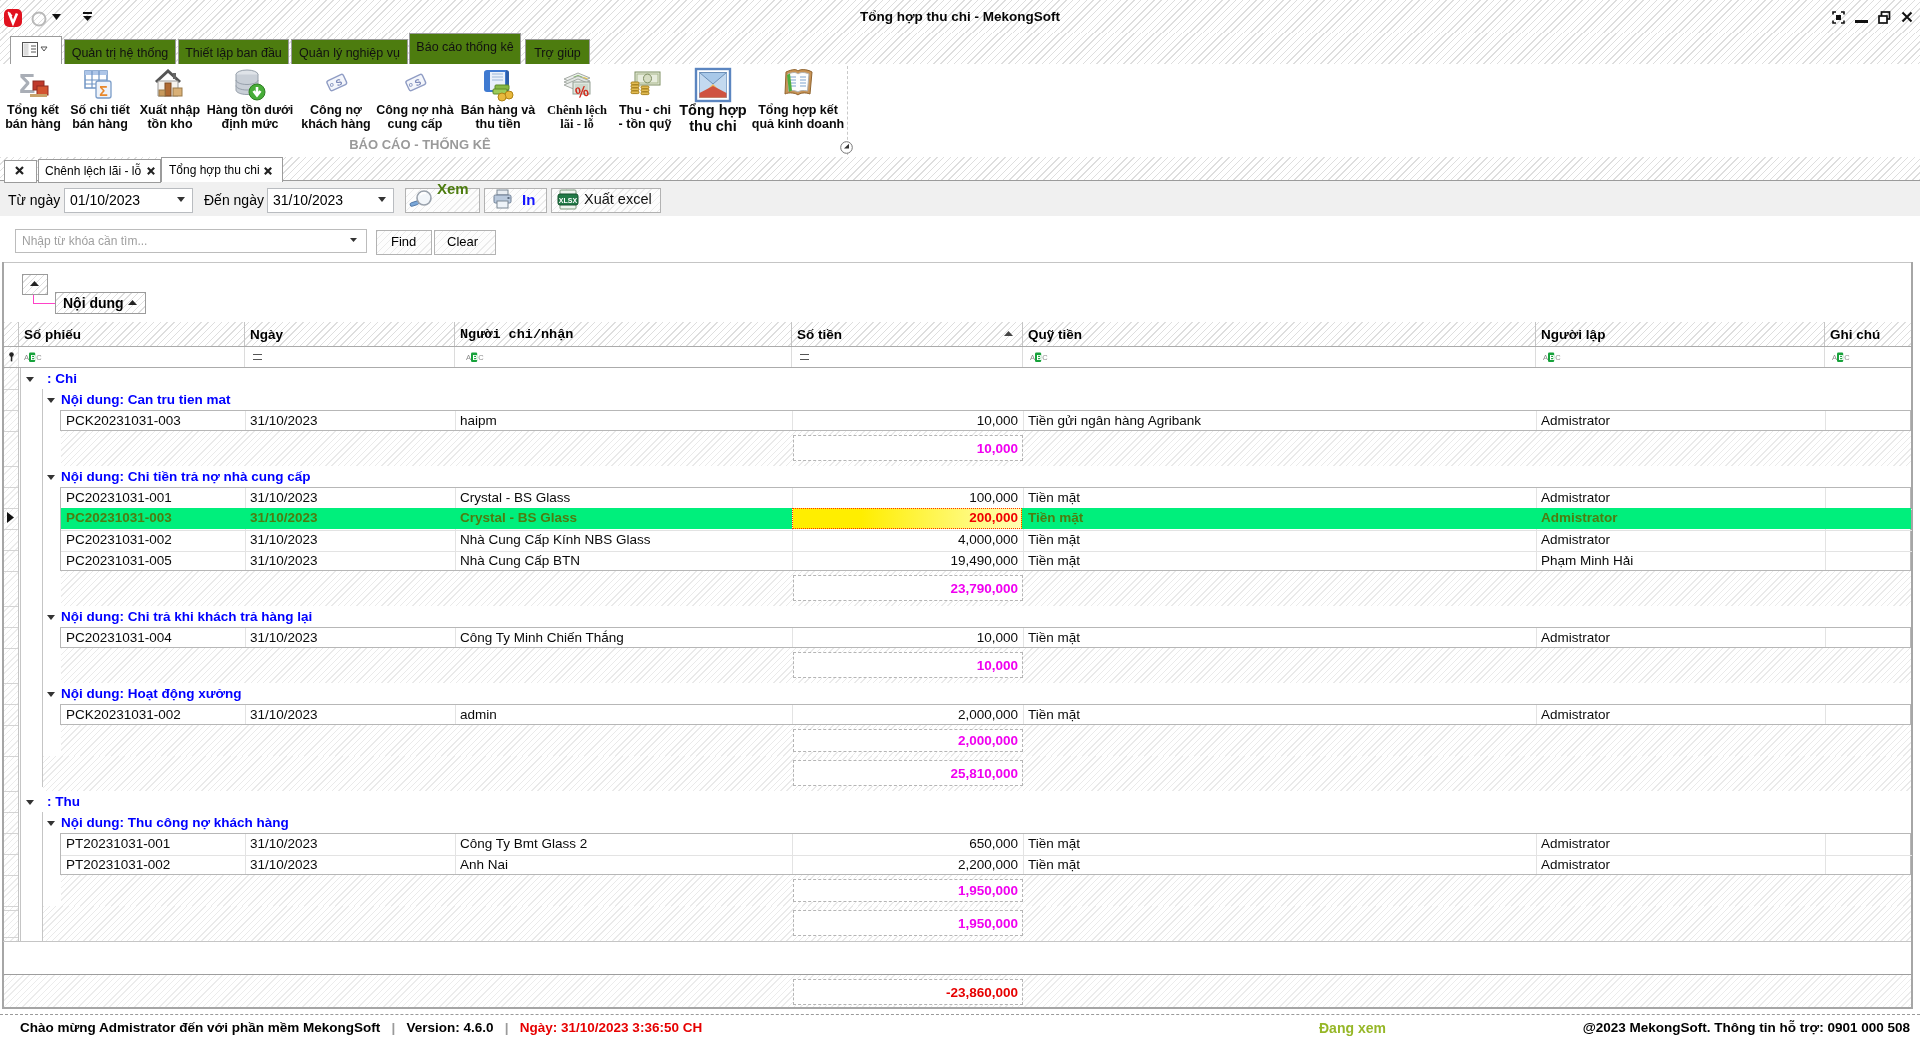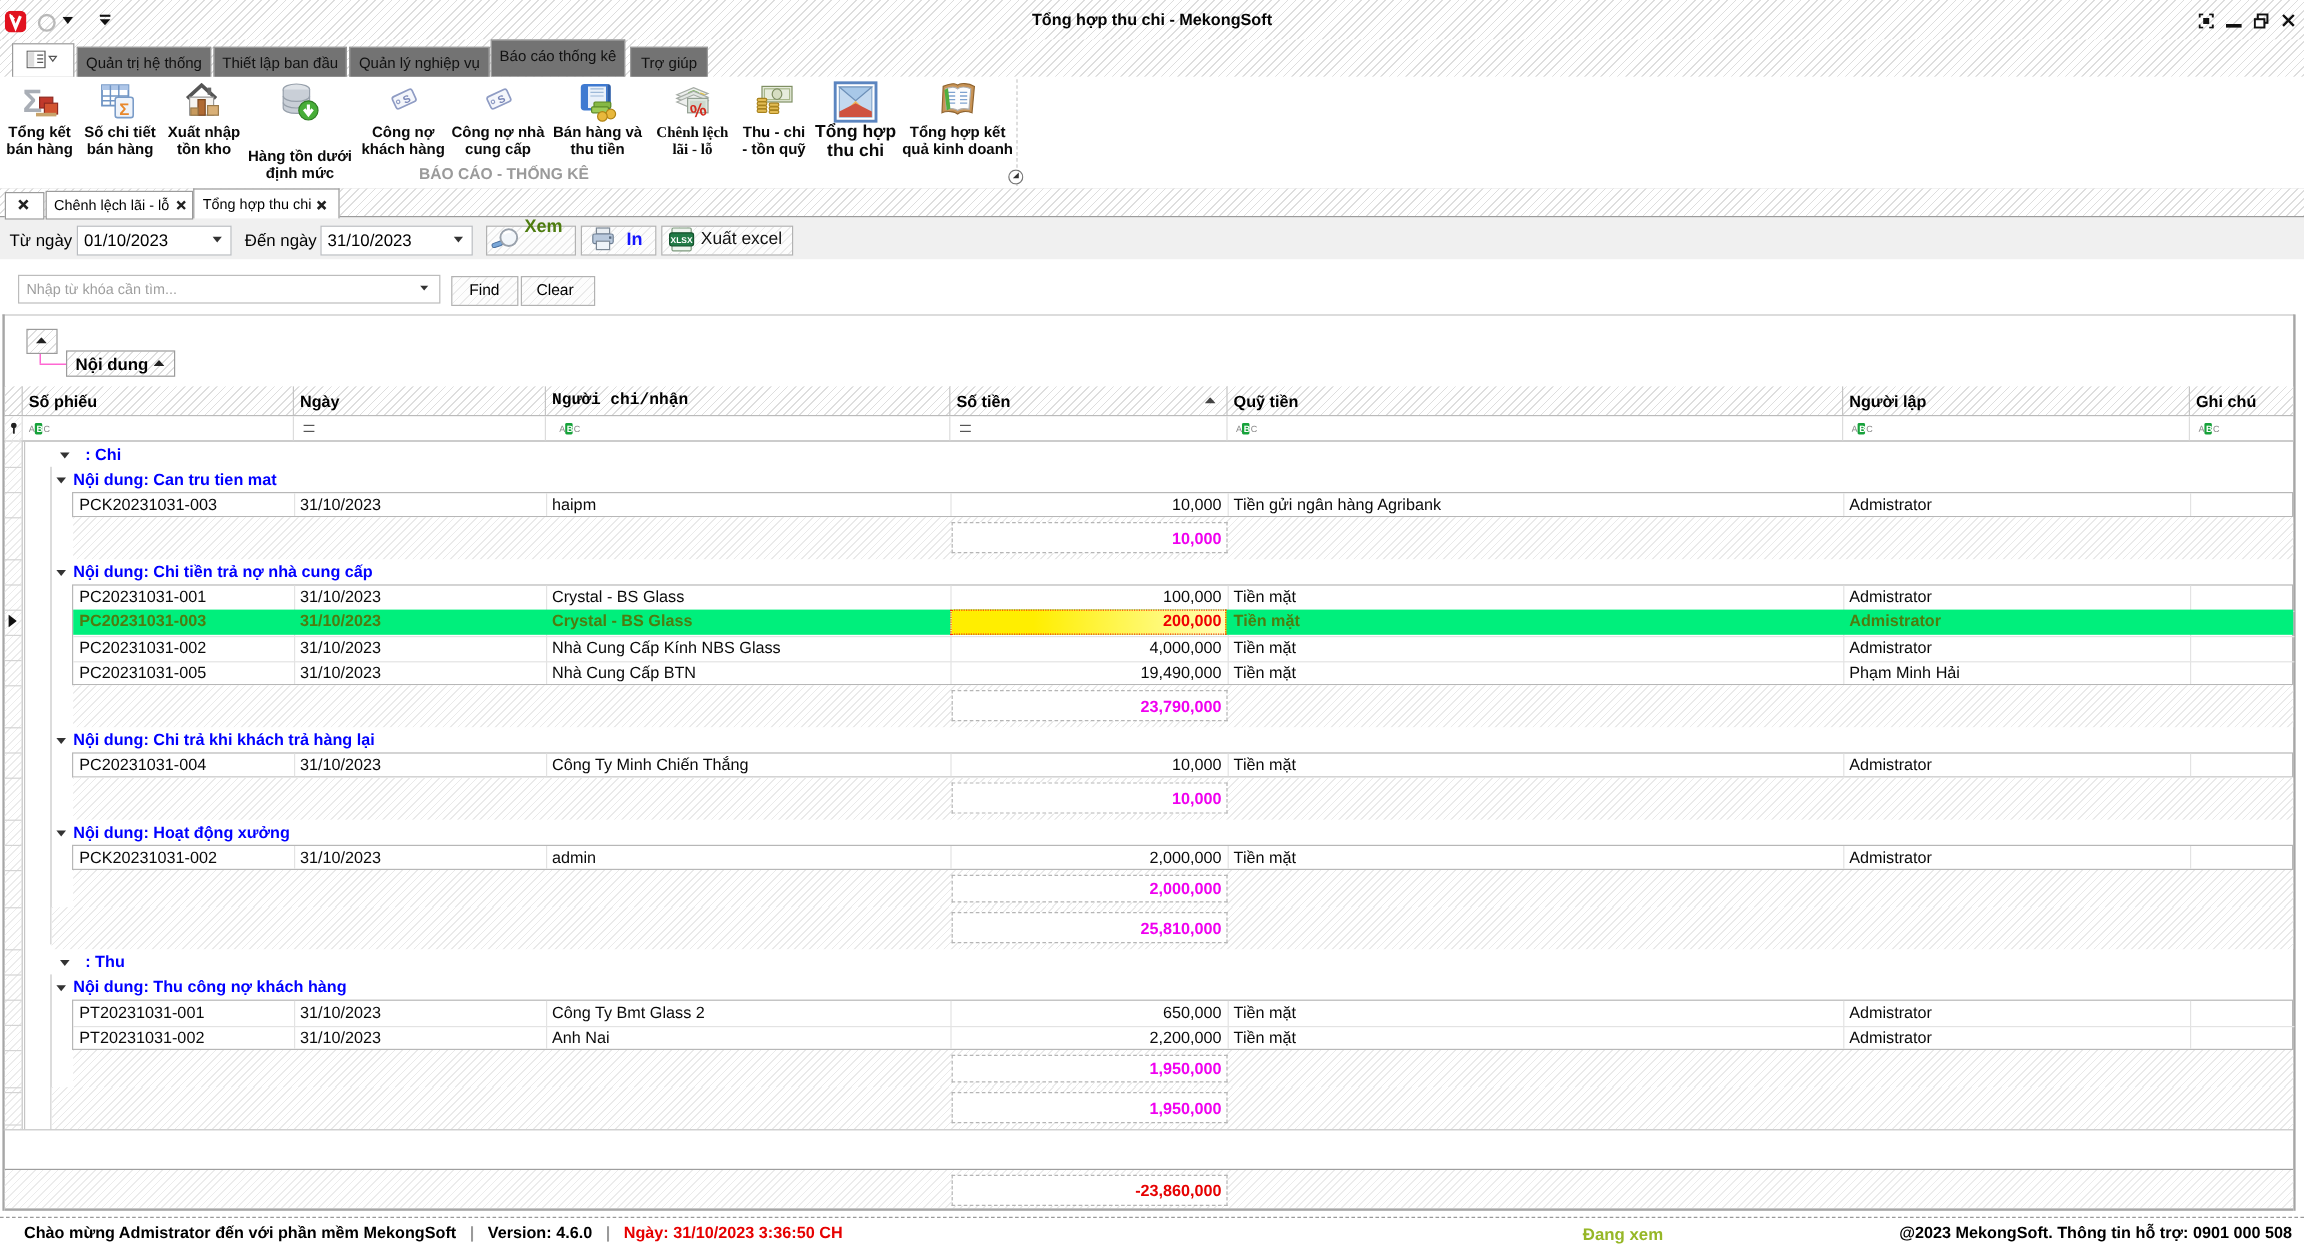--- a/index.html
+++ b/index.html
@@ -6,26 +6,26 @@
   #app{position:absolute;left:0;top:0;width:1920px;height:1039px;}
   .abs{position:absolute;}
   .hatch{background-color:#fff;background-image:repeating-linear-gradient(135deg,#dedede 0 1px,rgba(0,0,0,0) 1px 4.8px);}
   .hatchlite{background-color:#fff;background-image:repeating-linear-gradient(135deg,#ececec 0 1px,rgba(0,0,0,0) 1px 4.4px);}
   .b{font-weight:bold;}
   .blue{color:#0000ff;}
   .mag{color:#f000f0;}
   .vline{position:absolute;width:1px;background:#c5c5c5;}
   .hline{position:absolute;height:1px;background:#c5c5c5;}
   .t{position:absolute;white-space:nowrap;}
-  .tab{height:20px;background:#737373;border:1px solid #9b9b9b;text-align:center;font-size:12.5px;color:#111;padding-top:6px;box-sizing:content-box;}
+  .tab{height:20px;background:#4d7c0f;border:1px solid #9b9b9b;text-align:center;font-size:12.5px;color:#111;padding-top:6px;box-sizing:content-box;}
   .tabact{height:24px;padding-top:6px;border-bottom:0;}
   .combo{background:#fff;border:1px solid #b9bcc0;}
   .btn{border:1px solid #b2b2b2;background-color:#fdfdfd;background-image:repeating-linear-gradient(135deg,#ebebeb 0 1px,rgba(0,0,0,0) 1px 5px);}
   .rlab{position:absolute;top:104px;text-align:center;font-size:12.5px;font-weight:bold;color:#0a0a0a;line-height:13.5px;}
-  .grp1{left:47px;font-size:13.5px;font-weight:bold;color:#0000ff;margin-left:24px;}
+  .grp1{left:47px;font-size:13.5px;font-weight:bold;color:#0000ff;}
   .grp2{left:61px;font-size:13.5px;font-weight:bold;color:#0000ff;}
   s1,s2{position:absolute;width:0;height:0;border-left:4.5px solid transparent;border-right:4.5px solid transparent;border-top:5.5px solid #333;top:6px;}
   s1{left:-21px;} s2{left:-14px;}
   .blok{left:60px;width:1851px;border:1px solid #b7b7b7;box-sizing:border-box;}
   .cline{position:absolute;top:0;bottom:0;width:1px;background:#e3e3e3;}
   .dt{font-size:13.5px;color:#0a0a0a;}
   .dt.blue{color:#4d7c0f;}
   .num{left:791px;width:227px;text-align:right;}
   .sv{left:793px;width:225px;text-align:right;font-size:13.5px;}
   .sumh2{left:61px;width:1850px;background-color:#fff;background-image:repeating-linear-gradient(135deg,#eaeaea 0 1px,rgba(0,0,0,0) 1px 4.4px);}
@@ -128,21 +128,21 @@
   <rect x="5" y="21" width="6" height="6" fill="#c89a5d" stroke="#9a7a4a"></rect>
 </svg>
 <div class="rlab" style="left:125px;width:90px;">Xuất nhập<br>tồn kho</div>
 <svg class="abs" style="left:234px;top:69px;" width="32" height="32" viewBox="0 0 32 32">
   <ellipse cx="13" cy="5.5" rx="11" ry="4.5" fill="#dfe3e8" stroke="#97a0ab"></ellipse>
   <path d="M2 5.5 V21 c0 2.5 5 4.5 11 4.5 s11 -2 11 -4.5 V5.5" fill="#c9cfd7" stroke="#97a0ab"></path>
   <path d="M2 11 c0 2.5 5 4.5 11 4.5 s11 -2 11 -4.5 M2 16.5 c0 2.5 5 4.5 11 4.5 s11 -2 11 -4.5" fill="none" stroke="#97a0ab"></path>
   <circle cx="23" cy="23" r="8" fill="#47ad38" stroke="#2f7d24"></circle>
   <path d="M23 18 V25 M19.5 22 L23 26.5 L26.5 22" stroke="#fff" stroke-width="2.6" fill="none"></path>
 </svg>
-<div class="rlab" style="left:200px;width:100px;margin-top:20px;">Hàng tồn dưới<br>định mức</div>
+<div class="rlab" style="left:200px;width:100px;">Hàng tồn dưới<br>định mức</div>
 <svg class="abs" style="left:325px;top:72px;" width="24" height="22" viewBox="0 0 24 22">
   <g transform="rotate(-25 12 11)">
   <rect x="3" y="5" width="18" height="11" rx="2" fill="#f4f6fb" stroke="#8f9cc4" stroke-width="1.4"></rect>
   <circle cx="6.5" cy="10.5" r="1.4" fill="#fff" stroke="#8f9cc4"></circle>
   <text x="14" y="14.5" font-size="9" font-weight="bold" fill="#7b88b8" text-anchor="middle">S</text>
   </g>
 </svg>
 <div class="rlab" style="left:291px;width:90px;">Công nợ<br>khách hàng</div>
 <svg class="abs" style="left:404px;top:72px;" width="24" height="22" viewBox="0 0 24 22">
   <g transform="rotate(-25 12 11)">

